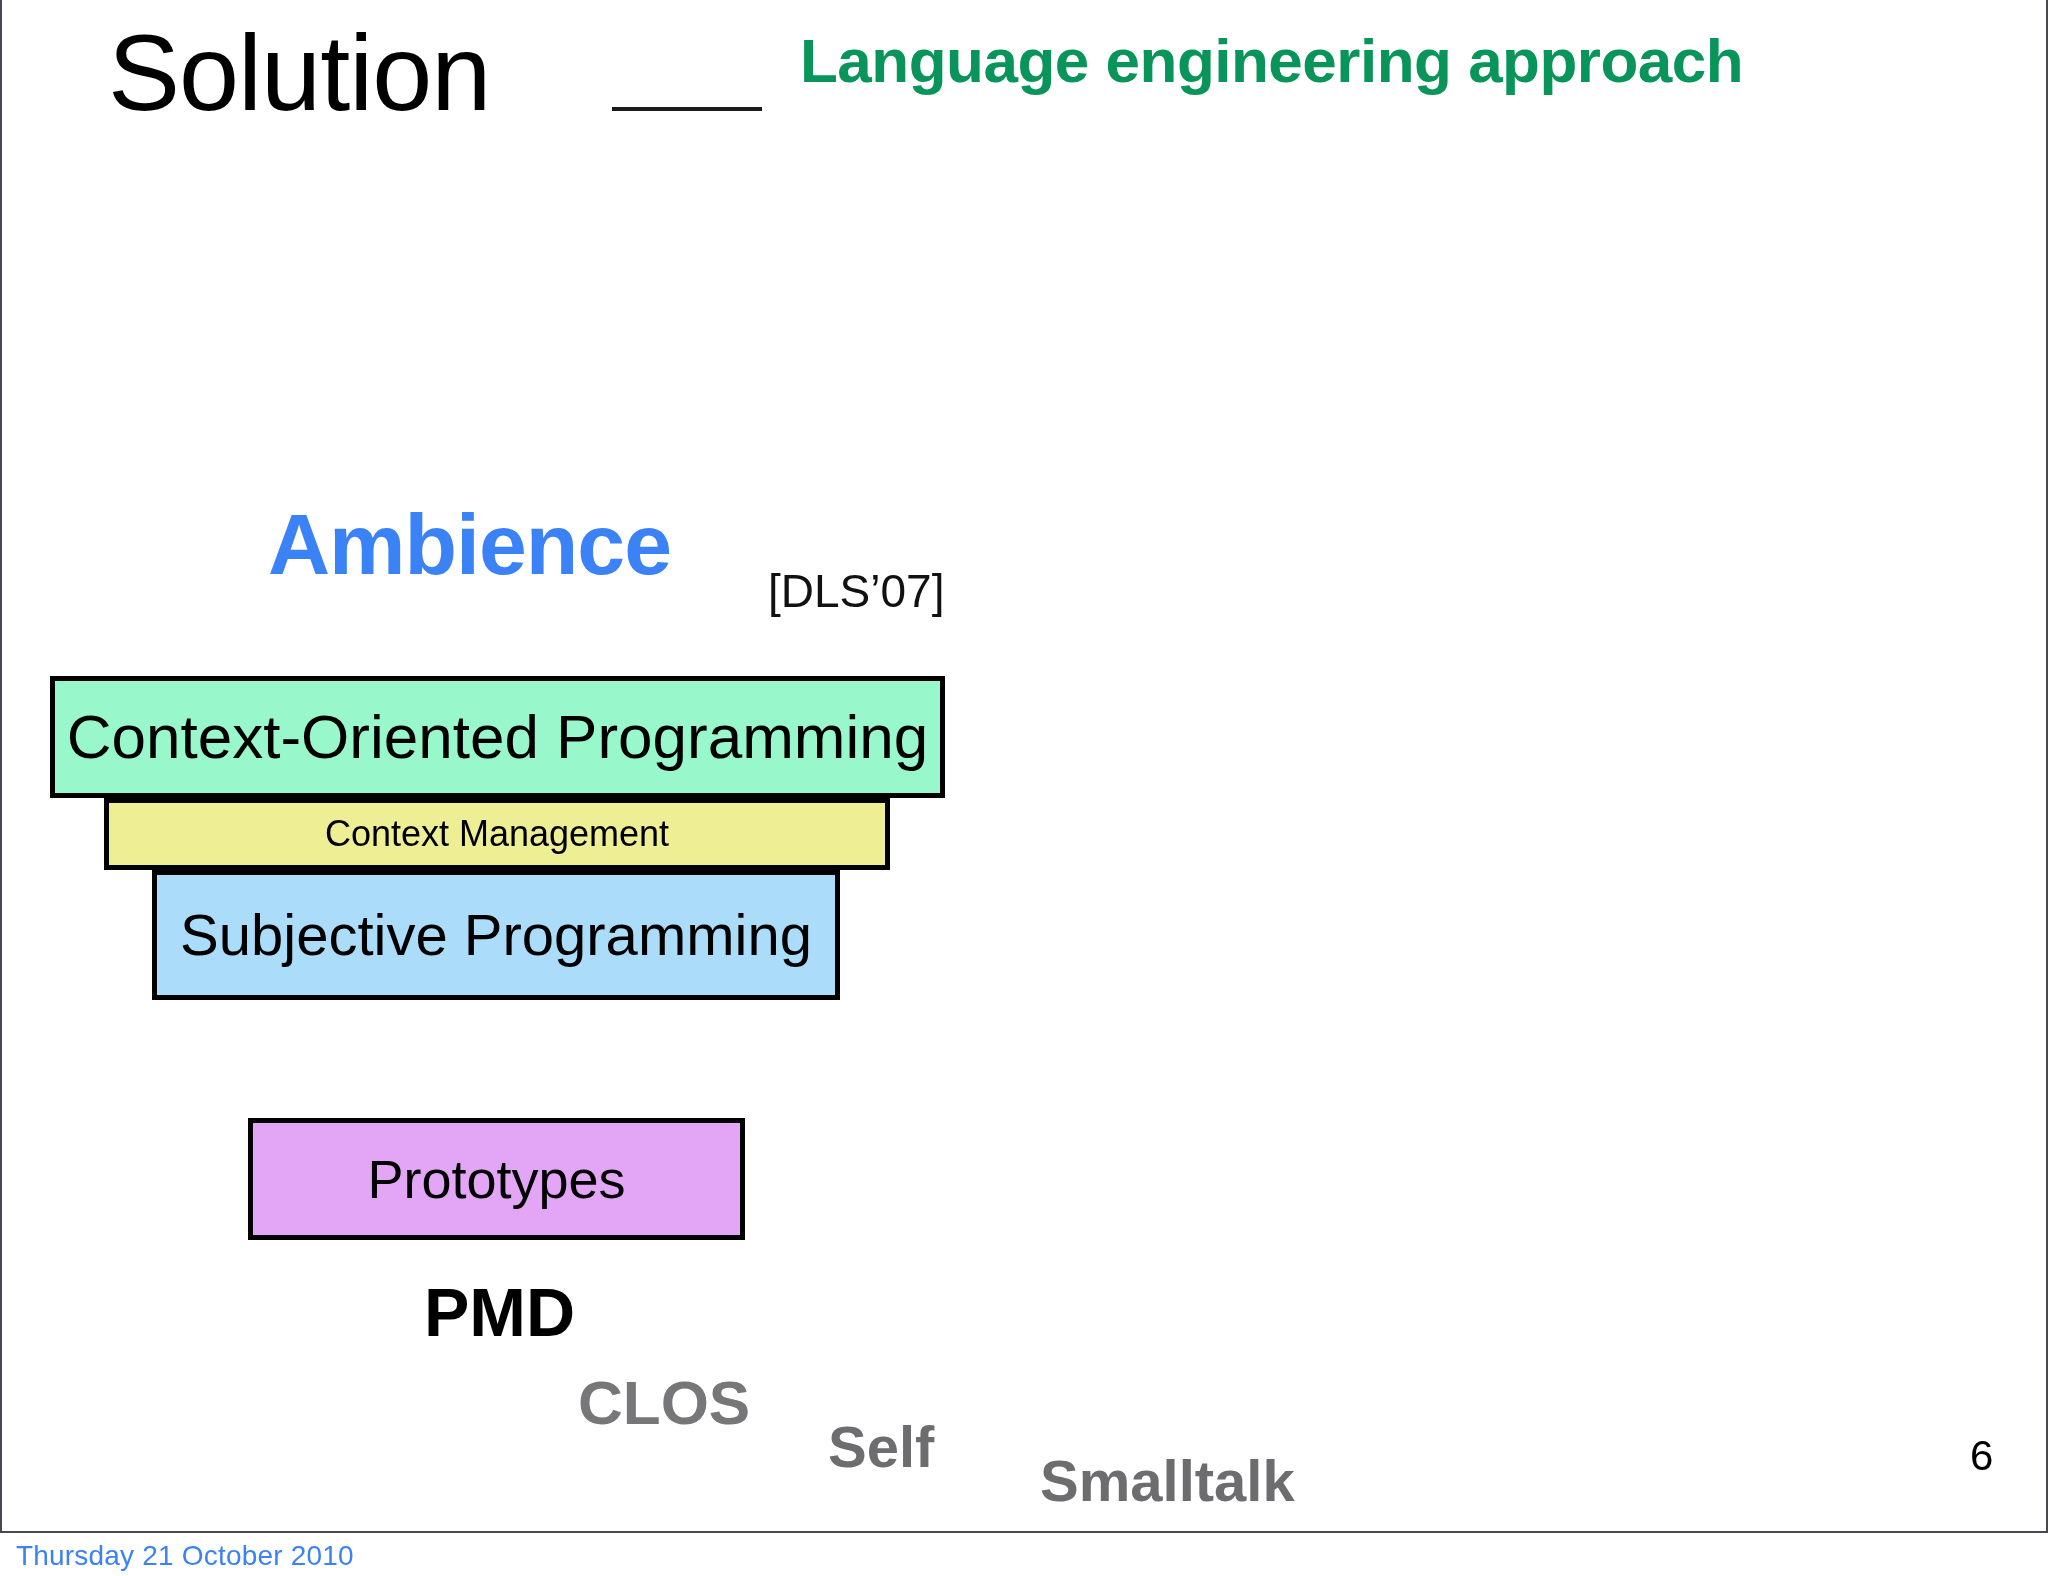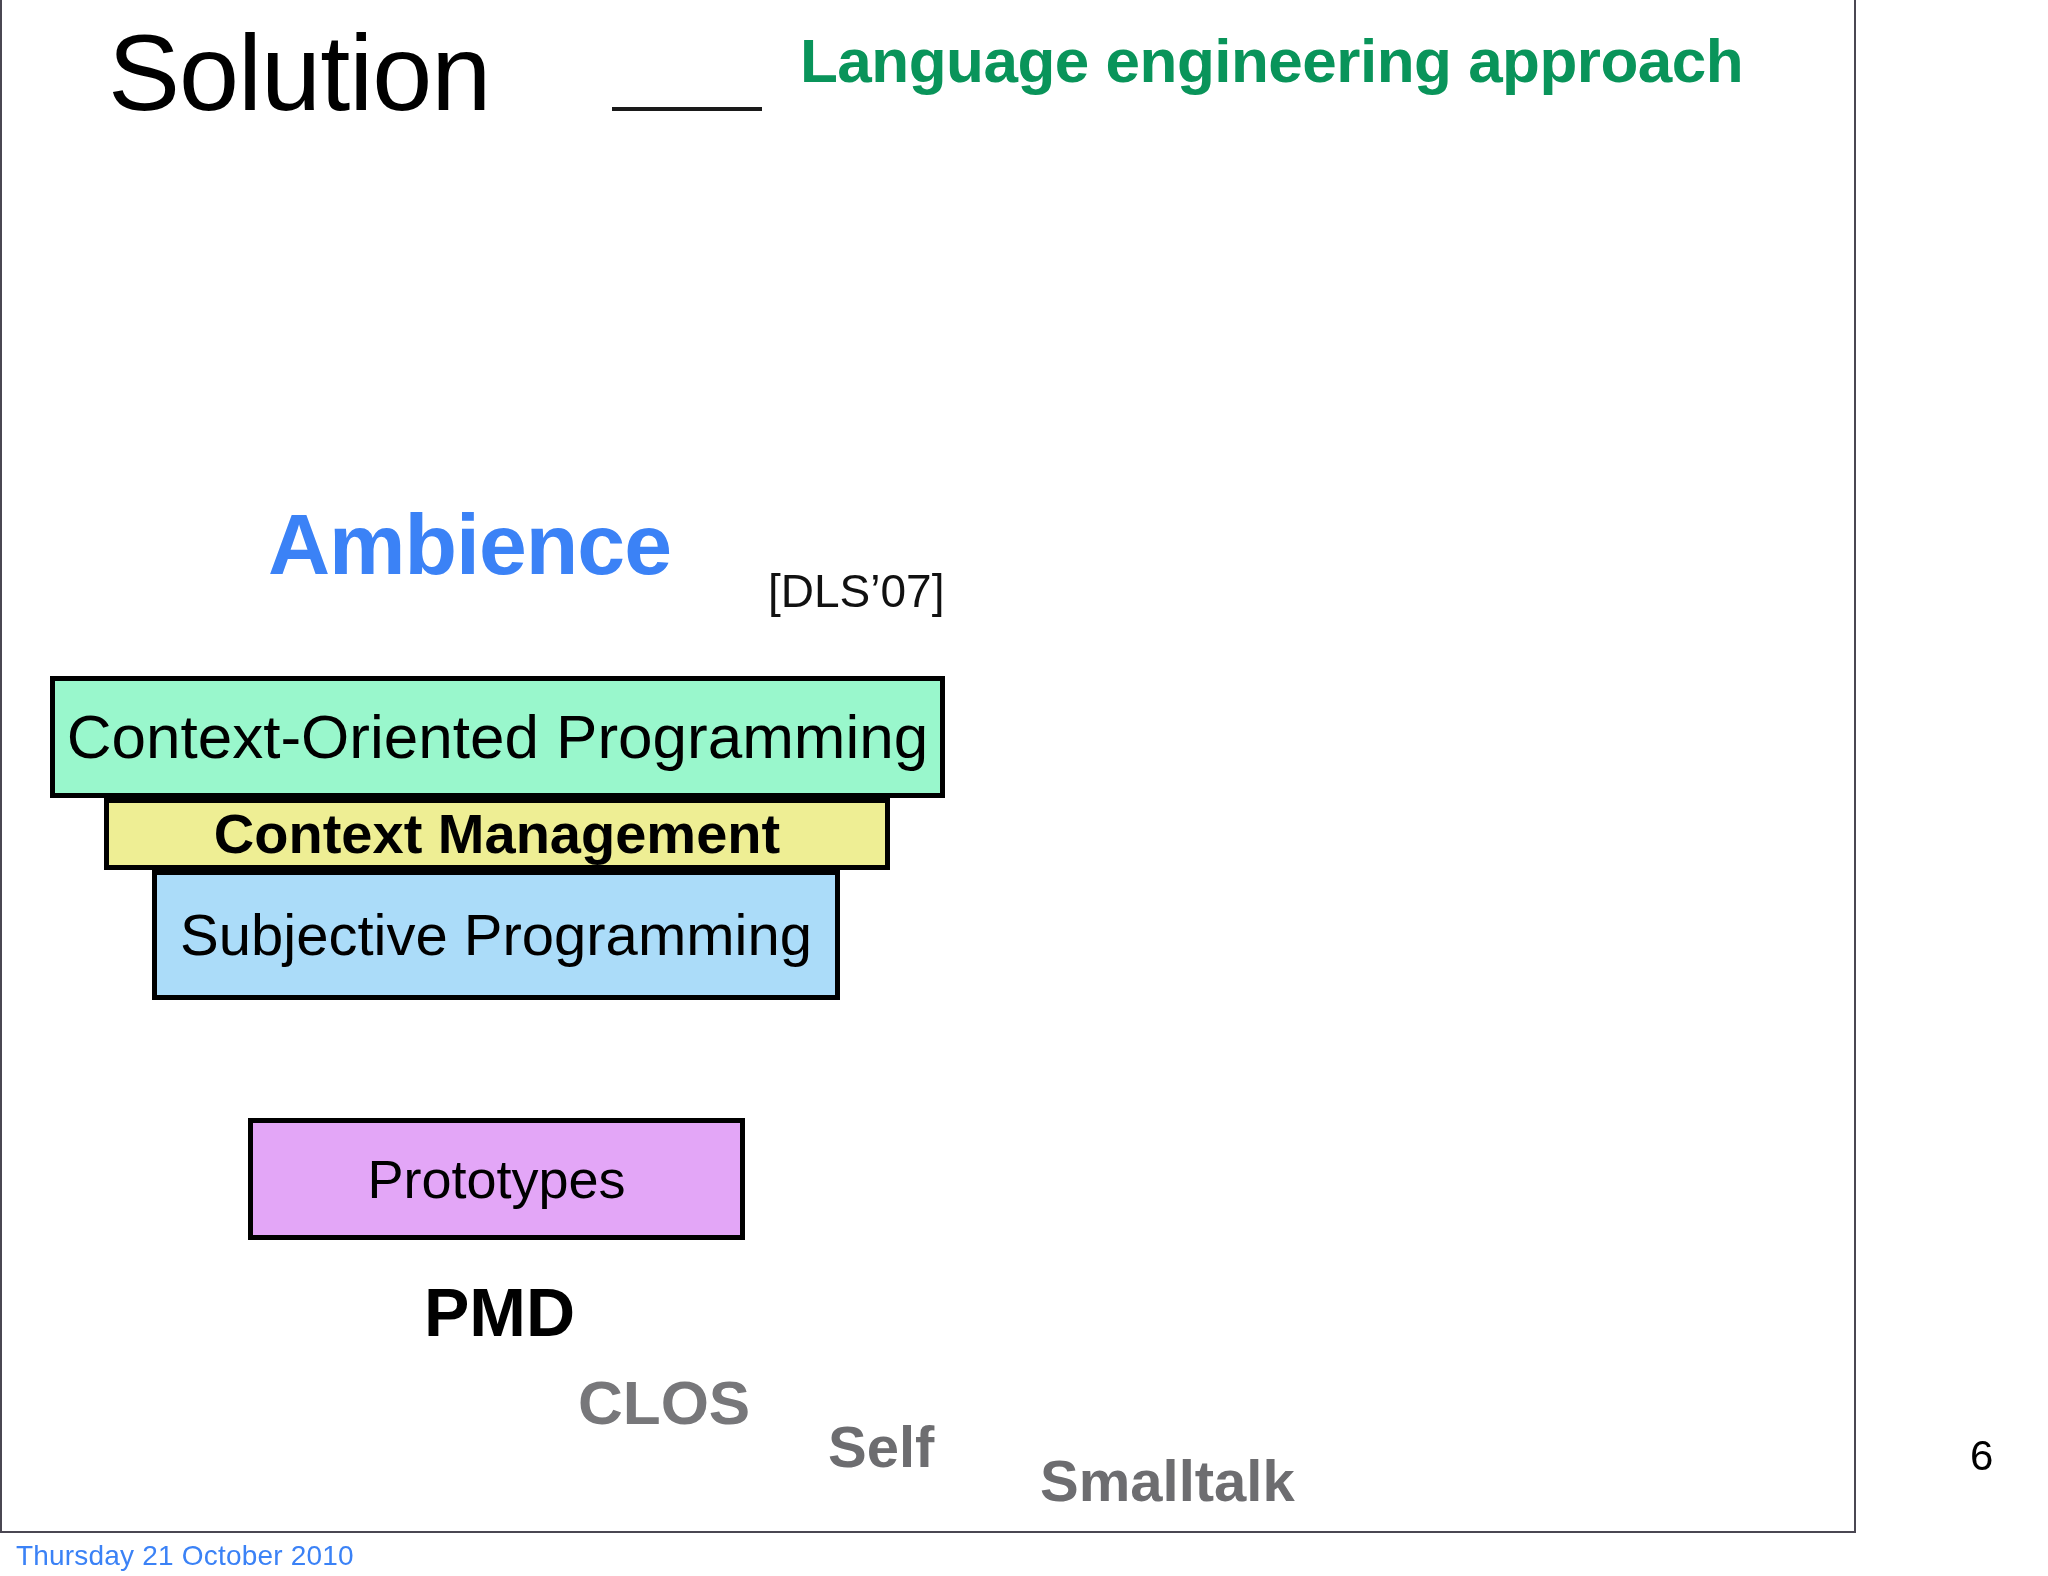--- a/index.html
+++ b/index.html
@@ -9,21 +9,21 @@
     height:1576px;
     background:#ffffff;
     font-family:"Liberation Sans", sans-serif;
     overflow:hidden;
   }
 
   
   #slide {
     position:absolute;
     left:0; top:0;
-    width:1856px;
+    width:2048px;
     height:1533px;
     background:#ffffff;
     border:2px solid #4a4752;
     border-top:none;
     border-left:none;
     border-right:none;
   }
   #slide-edge-left  { position:absolute; left:0;    top:0; width:2px; height:1533px; background:#4a4752; }
   #slide-edge-right { position:absolute; right:0;   top:0; width:2px; height:1533px; background:#4a4752; }
 
@@ -85,21 +85,21 @@
     justify-content:center;
     color:#000000;
     font-family:"Liberation Sans", sans-serif;
     font-weight:400;
     line-height:1;
     white-space:nowrap;
   }
   .stack-bar .bar-label { display:block; }
 
   #bar-cop  { left:50px;  top:676px;  width:895px; height:122px; font-size:62px; }
-  #bar-cm   { left:104px; top:798px;  width:786px; height:72px;  font-size:56px;font-weight:bold; }
+  #bar-cm   { left:104px; top:798px;  width:786px; height:72px;  font-size:36px; }
   #bar-sp   { left:152px; top:870px;  width:688px; height:130px; font-size:58px; }
   #bar-md   { left:208px; top:1000px; width:580px; height:114px; font-size:54px; }
   #bar-pt   { left:248px; top:1118px; width:497px; height:122px; font-size:54px; }
 
   
   .lang-label {
     position:absolute;
     font-family:"Liberation Sans", sans-serif;
     font-weight:700;
     white-space:nowrap;

